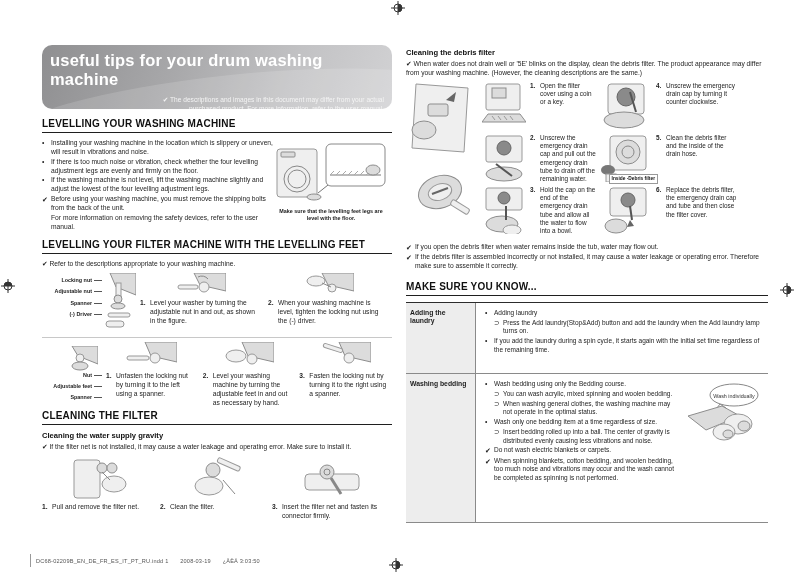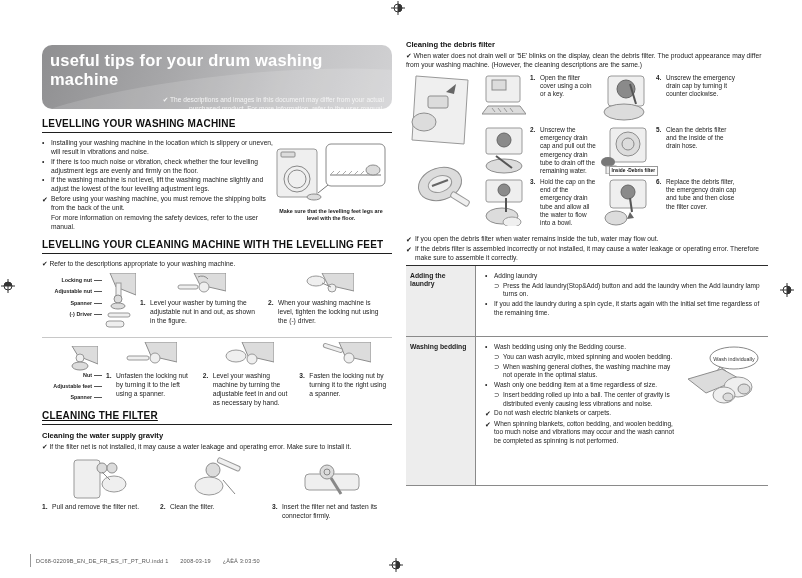--- a/index.html
+++ b/index.html
@@ -12,21 +12,21 @@
   .h3{font-size:7.6px;font-weight:bold;margin:0 0 3px 0;color:#101010;}
   .li{display:flex;margin-bottom:1px;}
   .li .mk{flex:none;width:9px;font-size:6.7px;}
   .li .mk.chk{font-size:7px;}
   .li .tx{flex:1;}
   .step{display:flex;}
   .step .num{flex:none;width:10px;font-weight:bold;}
   .cap5{font-size:5.4px;line-height:1.25;color:#222;}
   
   .col-left{position:absolute;left:42px;top:45px;width:350px;}
-  .col-right{position:absolute;left:406px;top:40px;width:362px;}
+  .col-right{position:absolute;left:406px;top:48px;width:362px;}
   
   .banner{height:64px;border-radius:10px;margin-bottom:9px;position:relative;overflow:hidden;
           background:linear-gradient(110deg,#8f8f91 0%,#a8a8aa 38%,#c2c2c4 70%,#d2d2d4 100%);}
   .banner:after{content:"";position:absolute;left:-40px;bottom:-46px;width:460px;height:80px;
           background:rgba(255,255,255,.14);border-radius:50%;transform:rotate(-6deg);}
   .banner-title{position:relative;z-index:2;color:#ffffff;font-weight:bold;font-size:16.5px;
           letter-spacing:.2px;padding:6px 0 0 8px;}
   .banner-note{position:relative;z-index:2;color:#f4f4f4;font-size:6.6px;line-height:1.35;
           text-align:right;padding:7px 8px 0 90px;}
   
@@ -163,21 +163,21 @@
           <line x1="56" y1="34" x2="107" y2="34" stroke="#777"></line>
           <path d="M56,34 l4,-4 M62,34 l4,-4 M68,34 l4,-4 M74,34 l4,-4 M80,34 l4,-4 M86,34 l4,-4 M92,34 l4,-4" stroke="#aaa" fill="none"></path>
           <ellipse cx="99" cy="29" rx="7" ry="5" class="sk2"></ellipse>
           <line x1="44" y1="52" x2="54" y2="44" stroke="#777"></line>
           <ellipse cx="40" cy="56" rx="7" ry="3" class="sk2"></ellipse>
         </svg>
         <div class="cap5">Make sure that the levelling feet legs are level with the floor.</div>
       </div>
     </div>
 
-    <div class="h2">LEVELLING YOUR CLEANING MACHINE WITH THE LEVELLING FEET</div>
+    <div class="h2">LEVELLING YOUR FILTER MACHINE WITH THE LEVELLING FEET</div>
 
     <div class="body lev-note">
       <span>✔</span>
       <span>Refer to the descriptions appropriate to your washing machine.</span>
     </div>
 
     <div class="lev-row body">
       <div class="lev-labels">
         <div class="lev-label"><span>Locking nut</span><i></i></div>
         <div class="lev-label"><span>Adjustable nut</span><i></i></div>
@@ -259,21 +259,21 @@
           <circle cx="32" cy="16" r="5" class="sk"></circle>
           <rect x="6" y="4" width="20" height="4" rx="2" transform="rotate(18 16 6)" class="sk"></rect>
         </svg>
         <div class="step">
             <span class="num">3.</span>
             <span class="tx">Fasten the locking nut by turning it to the right using a spanner.</span>
           </div>
       </div>
     </div>
 
-    <div class="h2" style="margin-top:0;text-decoration:underline;">CLEANING THE FILTER</div>
+    <div class="h2" style="margin-top:0;">CLEANING THE FILTER</div>
     <div class="h3">Cleaning the water supply gravity</div>
     <div class="body">
       <span>✔</span>
       <span>If the filter net is not installed, it may cause a water leakage and operating error. Make sure to install it.</span>
     </div>
 
     <div class="wf-row body">
       <div class="wf-col wf-c1">
         <svg width="58" height="46">
           <rect x="2" y="6" width="26" height="38" rx="3" class="sk"></rect>
@@ -427,20 +427,21 @@
       <div class="li">
           <span class="mk chk">✔</span>
           <span class="tx">If you open the debris filter when water remains inside the tub, water may flow out.</span>
         </div>
       <div class="li">
           <span class="mk chk">✔</span>
           <span class="tx">If the debris filter is assembled incorrectly or not installed, it may cause a water leakage or operating error. Therefore make sure to assemble it correctly.</span>
         </div>
     </div>
 
+    <div class="h2" style="margin-top:10px;">MAKE SURE YOU KNOW...</div>
 
     <div class="know-table">
       <div class="trow r1">
         <div class="tl">Adding the laundry</div>
         <div class="tc">
           <div class="li">
               <span class="mk">•</span>
               <span class="tx">Adding laundry</span>
             </div>
           <div class="li ind">

